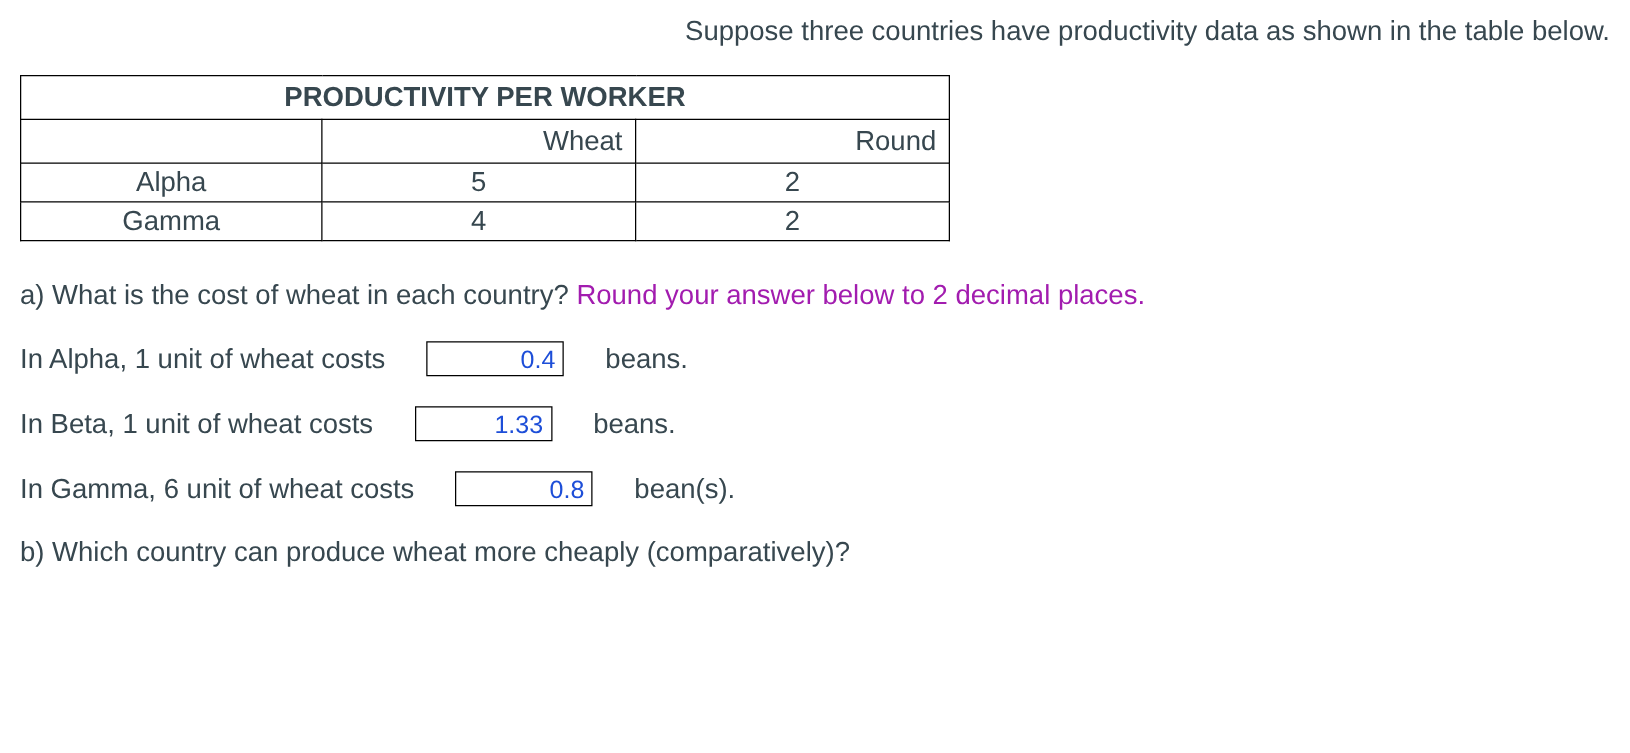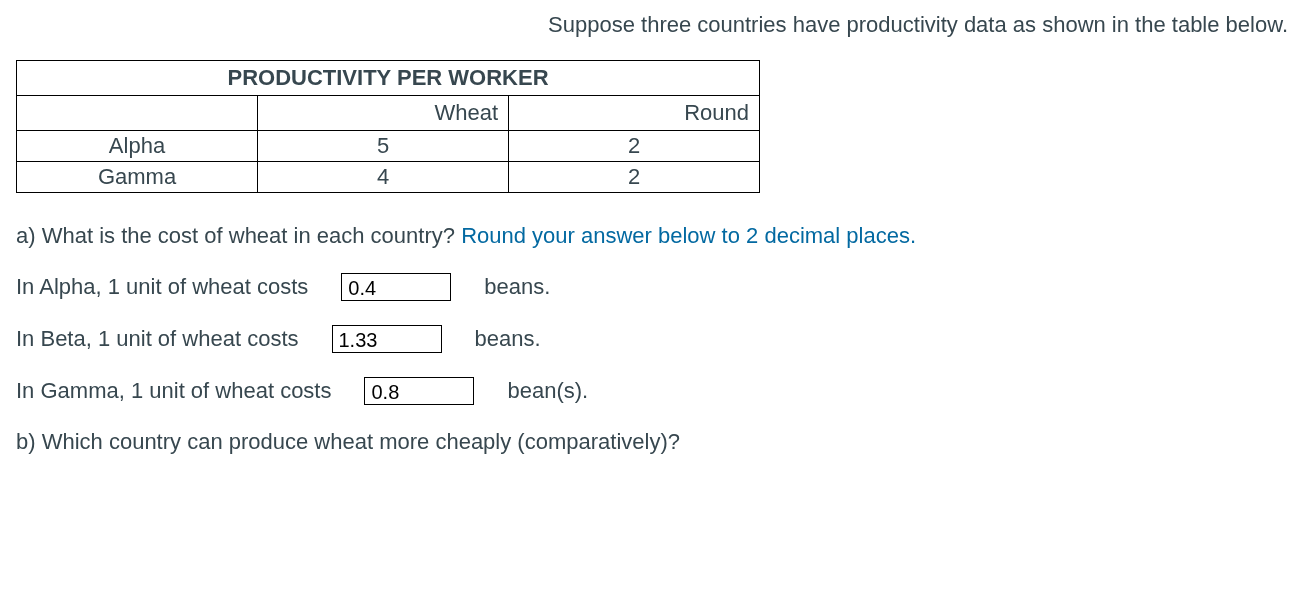--- a/index.html
+++ b/index.html
@@ -41,41 +41,41 @@
       padding: 2px 10px;
       text-align: center;
     }
     td.rowlabel {
       text-align: center;
     }
     .question {
       margin-bottom: 24px;
     }
     .blue {
-      color: #0369a1;
+      color: #a21caf;
     }
     .answer-line {
       margin-bottom: 24px;
       display: flex;
       align-items: center;
       flex-wrap: wrap;
       gap: 27px;
     }
     .answer-input {
       display: inline-block;
       border: 1.5px solid #000;
       width: 110px;
       height: 28px;
       line-height: 28px;
-      text-align: left;
+      text-align: right;
       padding: 0 6px;
       margin: 0 6px;
       font-size: 20px;
       box-sizing: border-box;
-      color: #000000;
+      color: #1d4ed8;
       background: #fff;
     }
   </style>
 </head>
 <body>
 
 <div class="intro">Suppose three countries have productivity data as shown in the table below.</div>
 
 <table>
   <tbody>
@@ -110,18 +110,18 @@
   <span>beans.</span>
 </div>
 
 <div class="answer-line">
   <span>In Beta, 1 unit of wheat costs</span>
   <span class="answer-input">1.33</span>
   <span>beans.</span>
 </div>
 
 <div class="answer-line">
-  <span>In Gamma, 1 unit of wheat costs</span>
+  <span>In Gamma, 6 unit of wheat costs</span>
   <span class="answer-input">0.8</span>
   <span>bean(s).</span>
 </div>
 
 <div class="question">b) Which country can produce wheat more cheaply (comparatively)?</div>
 
 </body></html>

